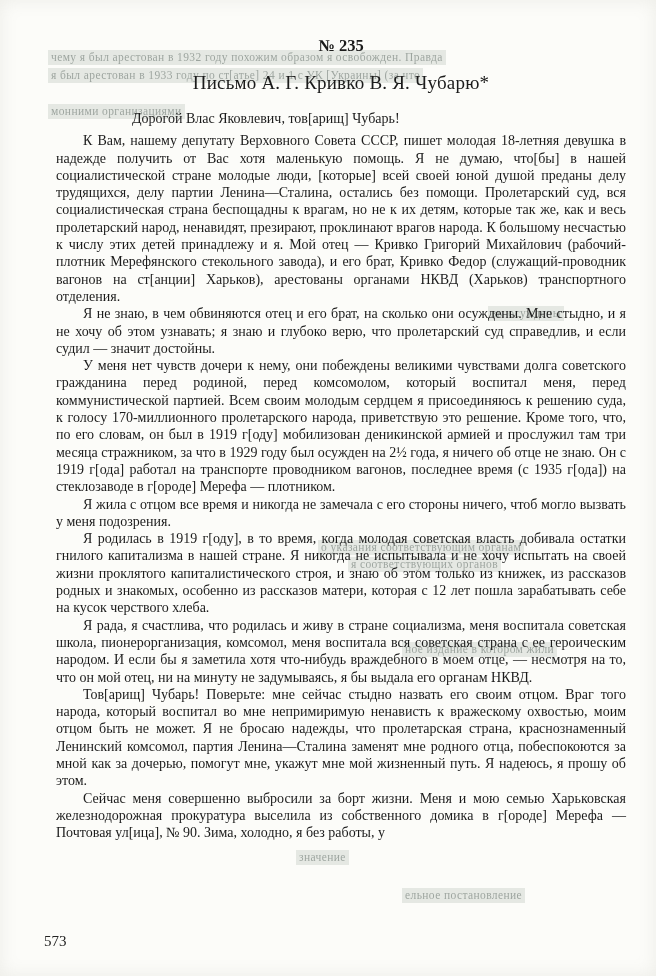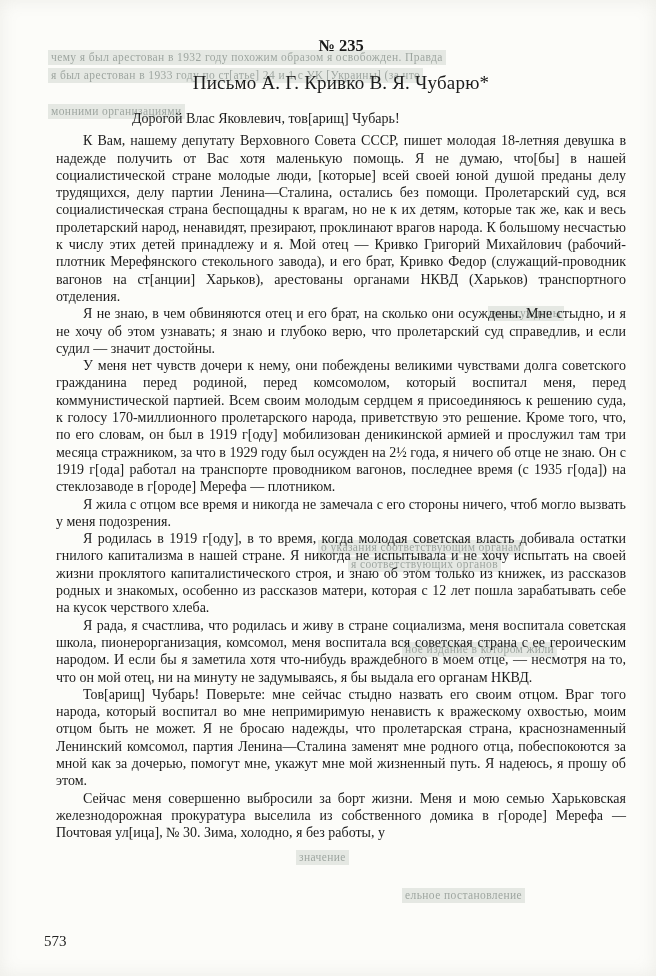--- a/index.html
+++ b/index.html
@@ -87,17 +87,17 @@
     <div class="doc-number">№ 235</div>
     <div class="doc-title">Письмо А. Г. Кривко В. Я. Чубарю*</div>
     <p class="salutation">Дорогой Влас Яковлевич, тов[арищ] Чубарь!</p>
     <p class="body-par">К Вам, нашему депутату Верховного Совета СССР, пишет молодая 18-летняя девушка в надежде получить от Вас хотя маленькую помощь. Я не думаю, что[бы] в нашей социалистической стране молодые люди, [которые] всей своей юной душой преданы делу трудящихся, делу партии Ленина—Сталина, остались без помощи. Пролетарский суд, вся социалистическая страна беспощадны к врагам, но не к их детям, которые так же, как и весь пролетарский народ, ненавидят, презирают, проклинают врагов народа. К большому несчастью к числу этих детей принадлежу и я. Мой отец — Кривко Григорий Михайлович (рабочий-плотник Мерефянского стекольного завода), и его брат, Кривко Федор (служащий-проводник вагонов на ст[анции] Харьков), арестованы органами НКВД (Харьков) транспортного отделения.</p>
     <p class="body-par">Я не знаю, в чем обвиняются отец и его брат, на сколько они осуждены. Мне стыдно, и я не хочу об этом узнавать; я знаю и глубоко верю, что пролетарский суд справедлив, и если судил — значит достойны.</p>
     <p class="body-par">У меня нет чувств дочери к нему, они побеждены великими чувствами долга советского гражданина перед родиной, перед комсомолом, который воспитал меня, перед коммунистической партией. Всем своим молодым сердцем я присоединяюсь к решению суда, к голосу 170-миллионного пролетарского народа, приветствую это решение. Кроме того, что, по его словам, он был в 1919 г[оду] мобилизован деникинской армией и прослужил там три месяца стражником, за что в 1929 году был осужден на 2½ года, я ничего об отце не знаю. Он с 1919 г[ода] работал на транспорте проводником вагонов, последнее время (с 1935 г[ода]) на стеклозаводе в г[ороде] Мерефа — плотником.</p>
     <p class="body-par">Я жила с отцом все время и никогда не замечала с его стороны ничего, чтоб могло вызвать у меня подозрения.</p>
     <p class="body-par">Я родилась в 1919 г[оду], в то время, когда молодая советская власть добивала остатки гнилого капитализма в нашей стране. Я никогда не испытывала и не хочу испытать на своей жизни проклятого капиталистического строя, и знаю об этом только из книжек, из рассказов родных и знакомых, особенно из рассказов матери, которая с 12 лет пошла зарабатывать себе на кусок черствого хлеба.</p>
     <p class="body-par">Я рада, я счастлива, что родилась и живу в стране социализма, меня воспитала советская школа, пионерорганизация, комсомол, меня воспитала вся советская страна с ее героическим народом. И если бы я заметила хотя что-нибудь враждебного в моем отце, — несмотря на то, что он мой отец, ни на минуту не задумываясь, я бы выдала его органам НКВД.</p>
     <p class="body-par">Тов[арищ] Чубарь! Поверьте: мне сейчас стыдно назвать его своим отцом. Враг того народа, который воспитал во мне непримиримую ненависть к вражескому охвостью, моим отцом быть не может. Я не бросаю надежды, что пролетарская страна, краснознаменный Ленинский комсомол, партия Ленина—Сталина заменят мне родного отца, побеспокоются за мной как за дочерью, помогут мне, укажут мне мой жизненный путь. Я надеюсь, я прошу об этом.</p>
-    <p class="body-par">Сейчас меня совершенно выбросили за борт жизни. Меня и мою семью Харьковская железнодорожная прокуратура выселила из собственного домика в г[ороде] Мерефа — Почтовая ул[ица], № 30. Зима, холодно, я без работы, у</p>
+    <p class="body-par">Сейчас меня совершенно выбросили за борт жизни. Меня и мою семью Харьковская железнодорожная прокуратура выселила из собственного домика в г[ороде] Мерефа — Почтовая ул[ица], № 90. Зима, холодно, я без работы, у</p>
   </div>
 
   <div class="page-number">573</div>
 </div>
 
 </body></html>

